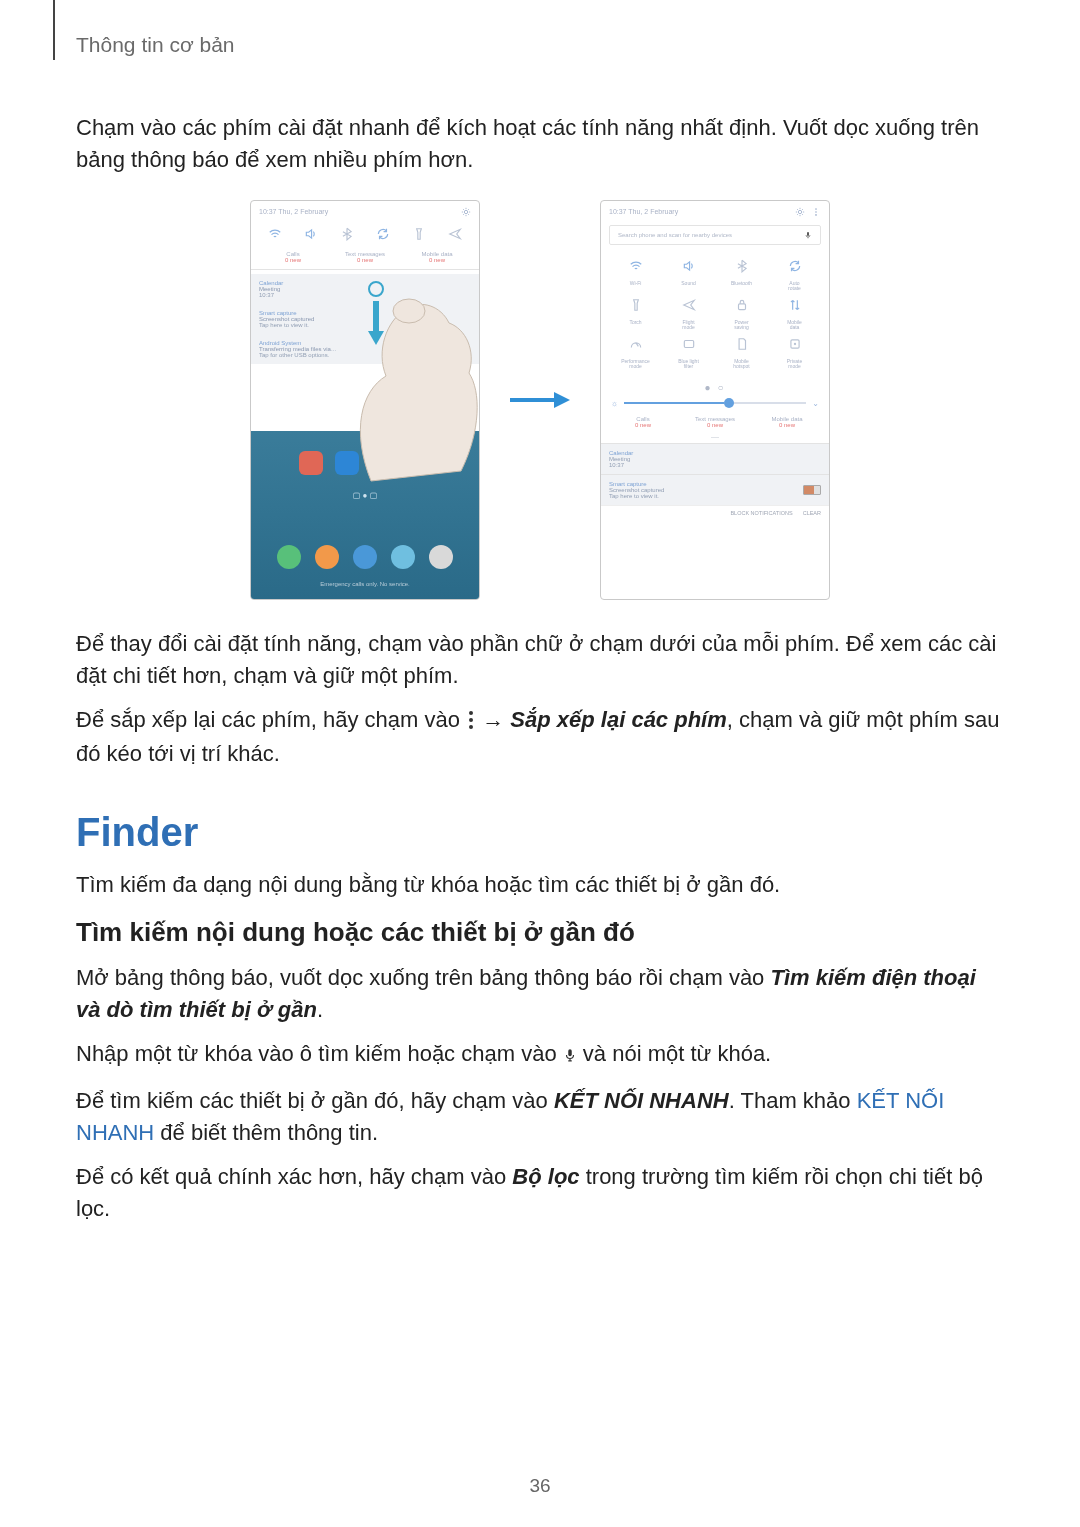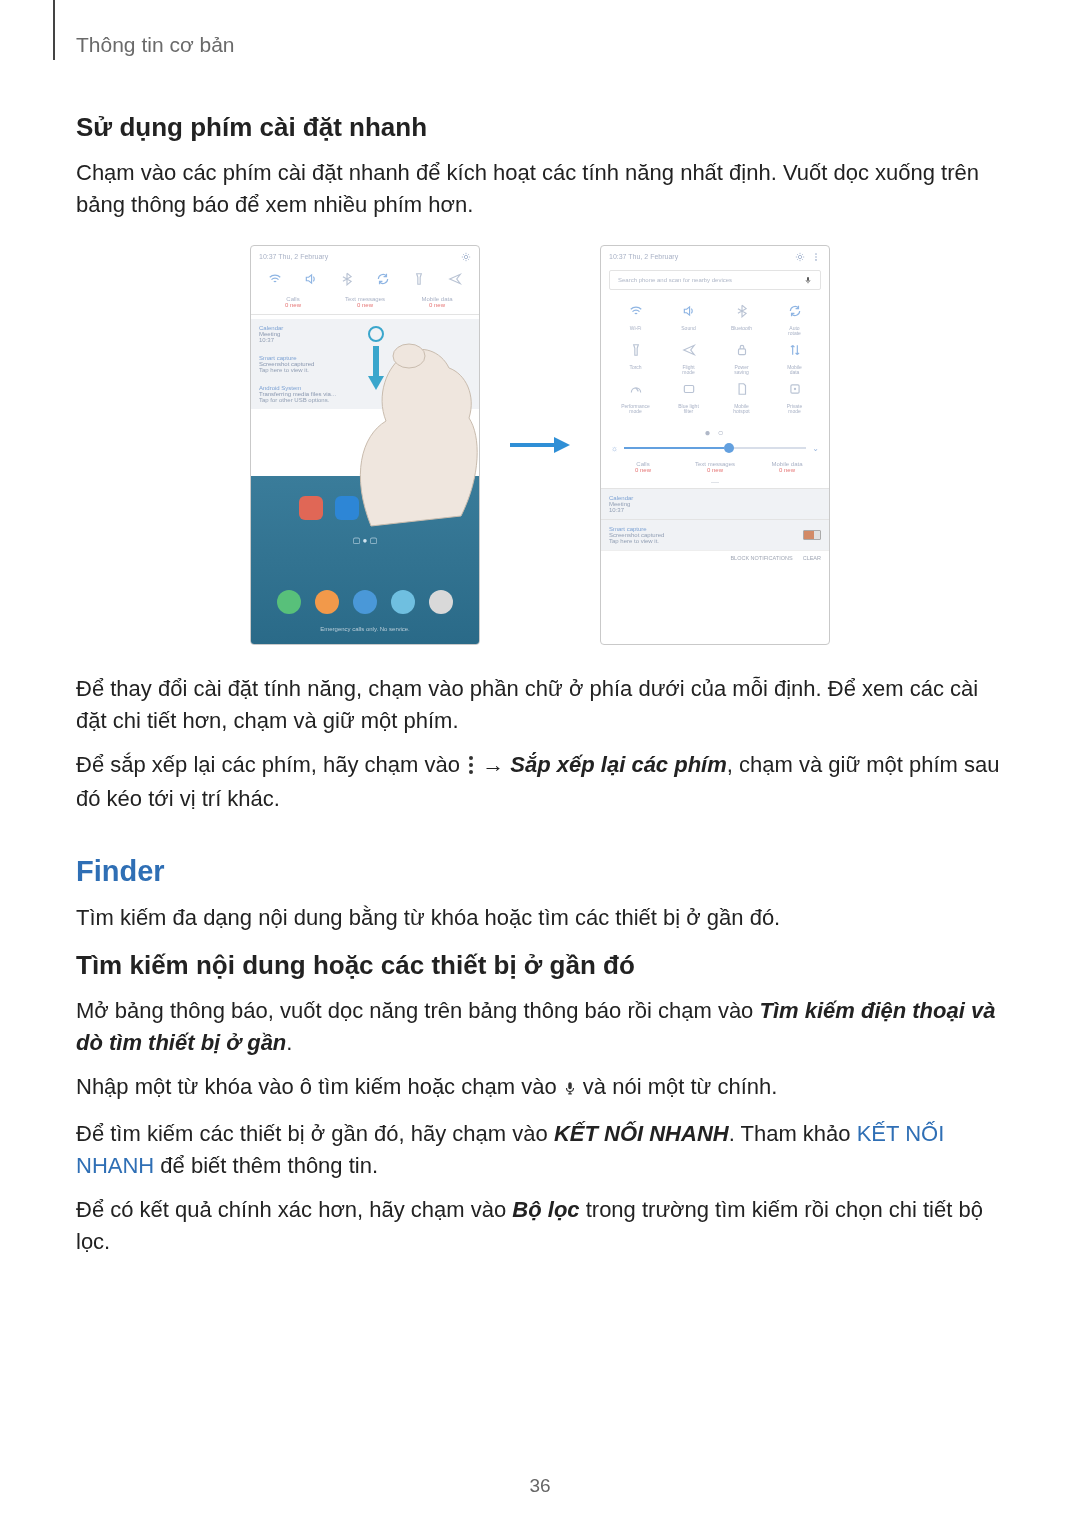--- a/index.html
+++ b/index.html
@@ -5,21 +5,21 @@
   * { margin: 0; padding: 0; box-sizing: border-box; }
   html, body { width: 1080px; height: 1527px; background: #fff; font-family: Arial, Helvetica, sans-serif; color: #222; }
   .page { position: relative; width: 1080px; height: 1527px; padding: 0 76px; }
   .tick { position: absolute; left: 53px; top: 0; width: 2px; height: 60px; background: #444; }
   .breadcrumb { position: absolute; top: 33px; left: 76px; font-size: 21px; color: #6a6a6a; }
   .content { padding-top: 112px; }
   .h2 { font-size: 26px; font-weight: bold; margin-bottom: 14px; }
   .body { font-size: 22px; line-height: 1.45; color: #222; margin-bottom: 12px; }
   .body .bold { font-weight: bold; font-style: italic; }
   .link { color: #2f6fb5; }
-  .h1 { font-size: 29px; font-weight: bold; color: #2f6fb5; margin-top: 40px; margin-bottom: 14px; }
+  .h1 { font-size: 40px; font-weight: bold; color: #2f6fb5; margin-top: 40px; margin-bottom: 14px; }
   .inline-icon { display: inline-block; vertical-align: -3px; }
   .figure-row { display: flex; align-items: center; justify-content: center; gap: 28px; margin: 24px 0 28px; }
   .phone { width: 230px; height: 400px; background: #fff; border: 1px solid #c9c9c9; border-radius: 4px; position: relative; overflow: hidden; font-size: 8px; color: #9aa9bd; }
   .arrow { width: 64px; height: 20px; }
 
   
   .pA .statusbar { display:flex; justify-content:space-between; align-items:center; padding:6px 8px; }
   .pA .sbtxt { font-size:7px; color:#a9b2c6; }
   .pA .gear { width:10px; height:10px; }
   .pA .toggles { display:flex; justify-content:space-around; padding:4px 6px 8px; }
@@ -72,21 +72,20 @@
   .ico { width:14px; height:14px; display:block; margin:0 auto; }
 </style>
 </head>
 <body>
 
 <div class="page">
   <div class="tick"></div>
   <div class="breadcrumb">Thông tin cơ bản</div>
 
   <div class="content">
-    <div class="h2">Sử dụng phím cài đặt nhanh</div>
     <div class="body">Chạm vào các phím cài đặt nhanh để kích hoạt các tính năng nhất định. Vuốt dọc xuống trên bảng thông báo để xem nhiều phím hơn.</div>
 
     <div class="figure-row">
 
       <div class="phone pA">
         <div class="statusbar">
           <span class="sbtxt">10:37   Thu, 2 February</span>
           <svg class="gear" viewBox="0 0 24 24">
               <circle cx="12" cy="12" r="4" fill="none" stroke="#9fb0cc" stroke-width="2"></circle>
               <path d="M12 2v3M12 19v3M2 12h3M19 12h3M5 5l2 2M17 17l2 2M19 5l-2 2M5 19l2-2" stroke="#9fb0cc" stroke-width="2"></path>
@@ -336,50 +335,50 @@
           <div class="batt"></div>
         </div>
         <div class="bbar">
           <span>BLOCK NOTIFICATIONS</span>
           <span>CLEAR</span>
         </div>
       </div>
 
     </div>
 
-    <div class="body">Để thay đổi cài đặt tính năng, chạm vào phần chữ ở phía dưới của mỗi định. Để xem các cài đặt chi tiết hơn, chạm và giữ một phím.</div>
+    <div class="body">Để thay đổi cài đặt tính năng, chạm vào phần chữ ở chạm dưới của mỗi phím. Để xem các cài đặt chi tiết hơn, chạm và giữ một phím.</div>
     <div class="body">
       <span>Để sắp xếp lại các phím, hãy chạm vào </span>
       <span class="inline-icon">
         <svg width="10" height="20" viewBox="0 0 10 20">
             <circle cx="5" cy="3" r="2" fill="#333"></circle>
             <circle cx="5" cy="10" r="2" fill="#333"></circle>
             <circle cx="5" cy="17" r="2" fill="#333"></circle>
           </svg>
       </span>
       <span> → </span>
       <span class="bold">Sắp xếp lại các phím</span><span>, chạm và giữ một phím sau đó kéo tới vị trí khác.</span>
     </div>
 
     <div class="h1">Finder</div>
     <div class="body">Tìm kiếm đa dạng nội dung bằng từ khóa hoặc tìm các thiết bị ở gần đó.</div>
 
     <div class="h2" style="margin-top:16px;">Tìm kiếm nội dung hoặc các thiết bị ở gần đó</div>
     <div class="body">
-      <span>Mở bảng thông báo, vuốt dọc năng trên bảng thông báo rồi chạm vào </span><span class="bold">Tìm kiếm điện thoại và dò tìm thiết bị ở gần</span><span>.</span>
+      <span>Mở bảng thông báo, vuốt dọc xuống trên bảng thông báo rồi chạm vào </span><span class="bold">Tìm kiếm điện thoại và dò tìm thiết bị ở gần</span><span>.</span>
     </div>
     <div class="body">
       <span>Nhập một từ khóa vào ô tìm kiếm hoặc chạm vào </span>
       <span class="inline-icon">
         <svg width="14" height="18" viewBox="0 0 24 24">
             <rect x="9" y="2" width="6" height="12" rx="3" fill="#333"></rect>
             <path d="M6 12a6 6 0 0 0 12 0M12 18v4M9 22h6" stroke="#333" stroke-width="2" fill="none"></path>
           </svg>
       </span>
-      <span> và nói một từ chính.</span>
+      <span> và nói một từ khóa.</span>
     </div>
     <div class="body">
       <span>Để tìm kiếm các thiết bị ở gần đó, hãy chạm vào </span><span class="bold">KẾT NỐI NHANH</span><span>. Tham khảo </span><span class="link">KẾT NỐI NHANH</span><span> để biết thêm thông tin.</span>
     </div>
     <div class="body">
       <span>Để có kết quả chính xác hơn, hãy chạm vào </span><span class="bold">Bộ lọc</span><span> trong trường tìm kiếm rồi chọn chi tiết bộ lọc.</span>
     </div>
   </div>
 
   <div class="pagenum">36</div>

